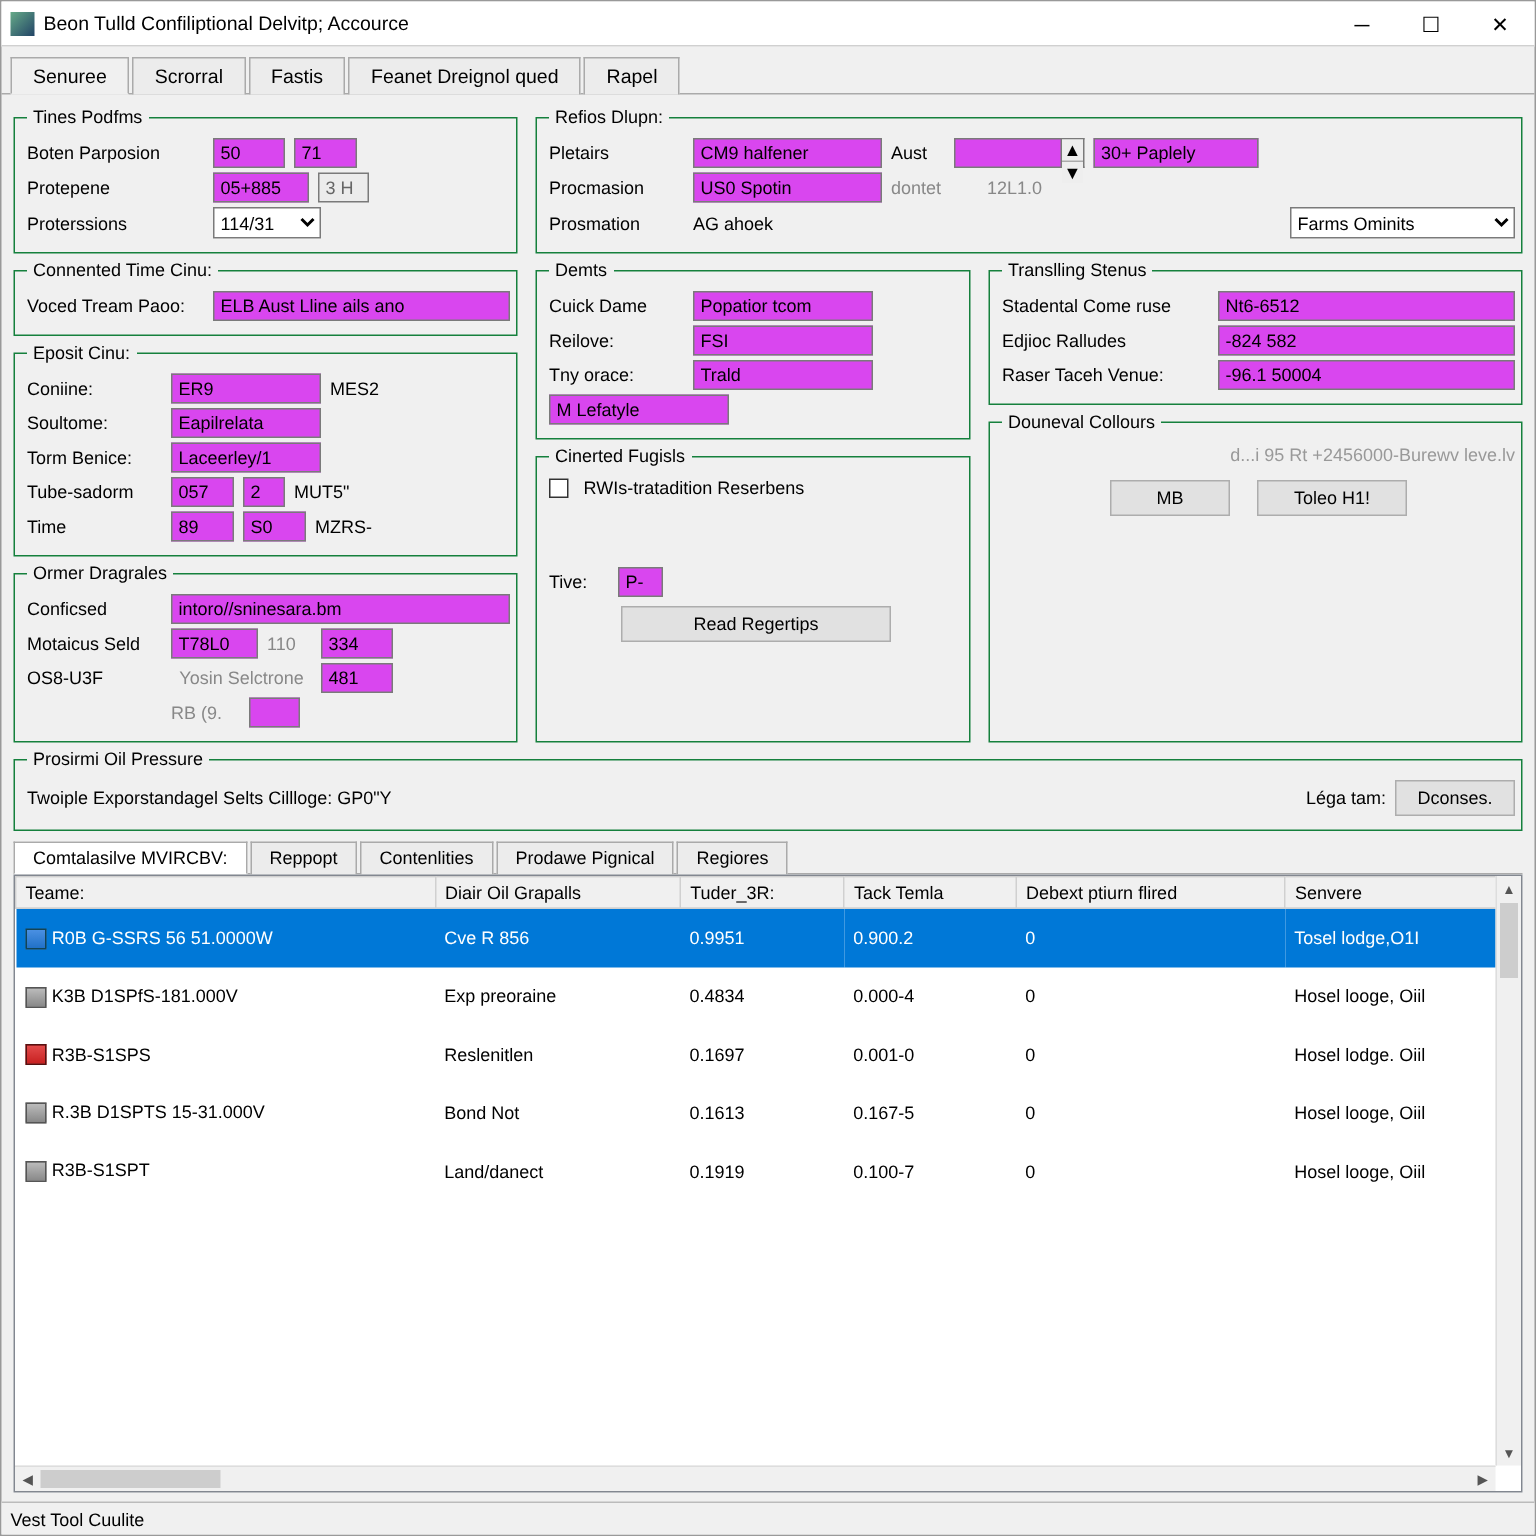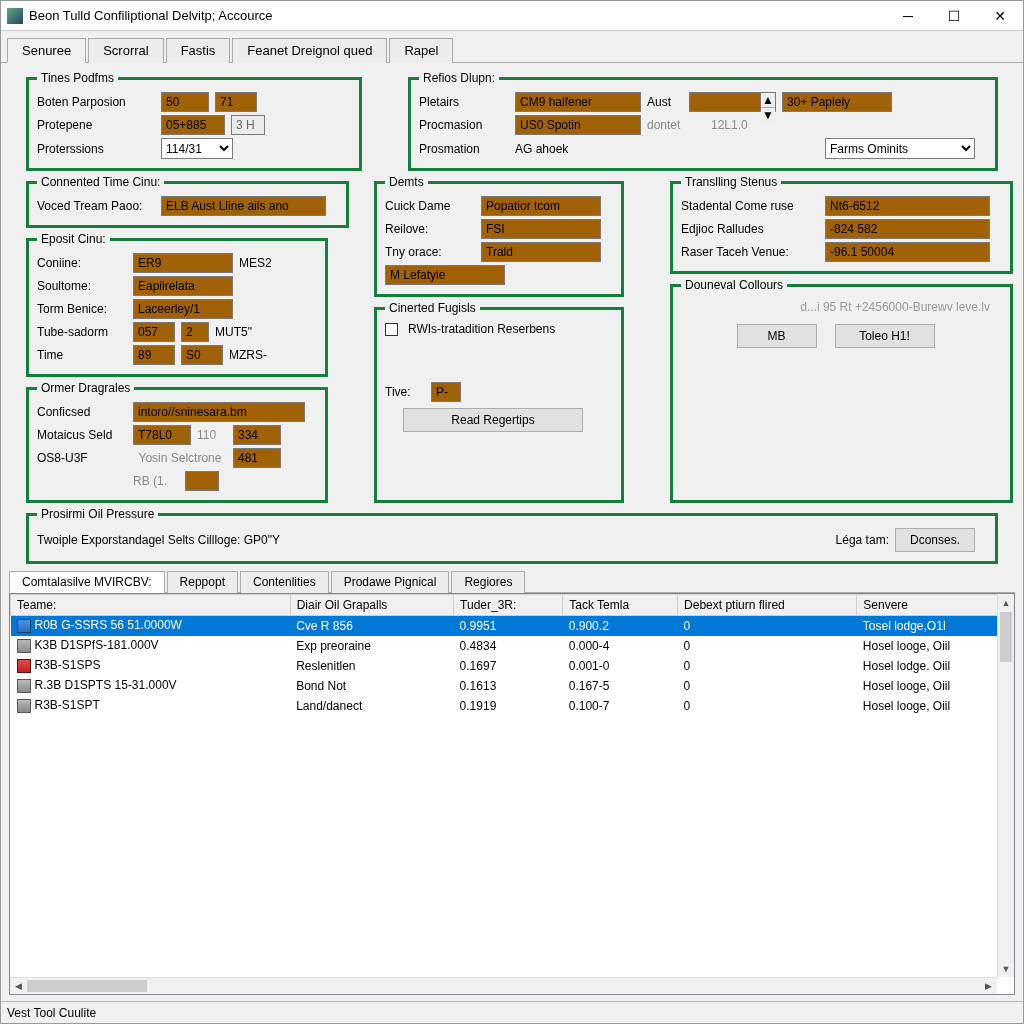--- a/index.html
+++ b/index.html
@@ -10,48 +10,48 @@
 .titlebar-title { flex: 1; font-size: 13px; }
 .titlebar-btn { width: 46px; height: 30px; display: flex; align-items: center; justify-content: center; font-size: 14px; font-family: Arial; }
 
 .tabstrip { display: flex; padding: 6px 6px 0 6px; gap: 0; border-bottom: 1px solid #aaa; }
 .tab { padding: 4px 14px; border: 1px solid #aaa; border-bottom: none; background: #ececec; margin-right: 2px; position: relative; top: 1px; font-size: 13px; }
 .tab.active { background: #f0f0f0; border-bottom: 1px solid #f0f0f0; }
 
 .content { flex: 1; padding: 6px 8px; display: flex; flex-direction: column; overflow: hidden; }
 
 .row { display: flex; gap: 12px; }
-fieldset { border: 3px solid #15803d; margin: 2px 17px; padding: 4px 20px 6px 8px; position: relative; }
+fieldset { border: 1px solid #15803d; margin: 2px 0; padding: 4px 4px 6px 8px; position: relative; }
 legend { font-size: 12px; padding: 0 4px; color: #000; }
 
 .frow { display: flex; align-items: center; margin: 3px 0; gap: 6px; }
 .flabel { width: 118px; font-size: 12px; }
 .flabel.narrow { width: 90px; }
-input[type=text] { height: 20px; border: 1px solid #7a7a7a; padding: 0 4px; font-size: 12px; background: #a16207; }
+input[type=text] { height: 20px; border: 1px solid #7a7a7a; padding: 0 4px; font-size: 12px; background: #d946ef; }
 input[type=text].readonly { background: #ececec; color: #666; }
 select { height: 21px; border: 1px solid #7a7a7a; font-size: 12px; background: #fff; }
 button.btn { height: 24px; padding: 0 14px; border: 1px solid #adadad; background: #e1e1e1; font-size: 12px; }
 
 .col-left { width: 336px; }
 .col-mid { width: 290px; }
 .col-right { flex: 1; }
 
 .grey { color: #888; }
 .faint { color: #999; font-size: 12px; }
 
 .checkbox { width: 13px; height: 13px; border: 1px solid #333; background: #fff; display: inline-block; margin-right: 4px; }
 
 .table-tabs { display: flex; border-bottom: 1px solid #aaa; margin-top: 4px; }
 .ttab { padding: 3px 12px; border: 1px solid #aaa; border-bottom: none; background: #ececec; margin-right: 2px; position: relative; top: 1px; font-size: 12px; }
 .ttab.active { background: #fff; border-bottom: 1px solid #fff; }
 
 .table-wrap { flex: 1; border: 1px solid #828790; background: #fff; overflow: auto; position: relative; }
 table { border-collapse: collapse; width: 100%; }
 th { text-align: left; font-weight: normal; background: #f0f0f0; border: 1px solid #d0d0d0; padding: 3px 6px; font-size: 12px; height: 20px; }
-td { padding: 2px 6px; font-size: 12px; height: 20px; white-space: nowrap; }
+td { padding: 12px 6px; font-size: 12px; height: 20px; white-space: nowrap; }
 tr.selected td { background: #0078d7; color: #fff; }
 .row-icon { width: 14px; height: 14px; display: inline-block; vertical-align: middle; margin-right: 4px; }
 .row-icon.blue { background: linear-gradient(#4a90e2,#2171c7); border:1px solid #145; }
 .row-icon.red { background: linear-gradient(#e24a4a,#c72121); border:1px solid #511; }
 .row-icon.grey { background: linear-gradient(#bbb,#888); border:1px solid #555; }
 
 .statusbar { height: 22px; border-top: 1px solid #bbb; background: #f0f0f0; padding-left: 6px; display: flex; align-items: center; font-size: 12px; }
 
 .spin { display:inline-flex; align-items:center; }
 .spin .sbtn { width:15px; height:20px; border:1px solid #7a7a7a; border-left:none; display:flex; flex-direction:column; }
@@ -194,21 +194,21 @@
             <span class="grey" style="width:30px">110</span>
             <input type="text" style="width: 48px;" value="334">
           </div>
           <div class="frow">
             <span class="flabel narrow">OS8-U3F</span>
             <span class="grey" style="width:94px;text-align:center">Yosin Selctrone</span>
             <input type="text" style="width: 48px;" value="481">
           </div>
           <div class="frow">
             <span style="width:90px"></span>
-            <span class="grey" style="width:46px">RB (1.</span>
+            <span class="grey" style="width:46px">RB (9.</span>
             <input type="text" style="width: 34px;" value="">
           </div>
         </fieldset>
       </div>
 
       <div class="col-mid" style="display:flex;flex-direction:column">
         <fieldset>
           <legend>Demts</legend>
           <div class="frow">
             <span class="flabel narrow">Cuick Dame</span>

